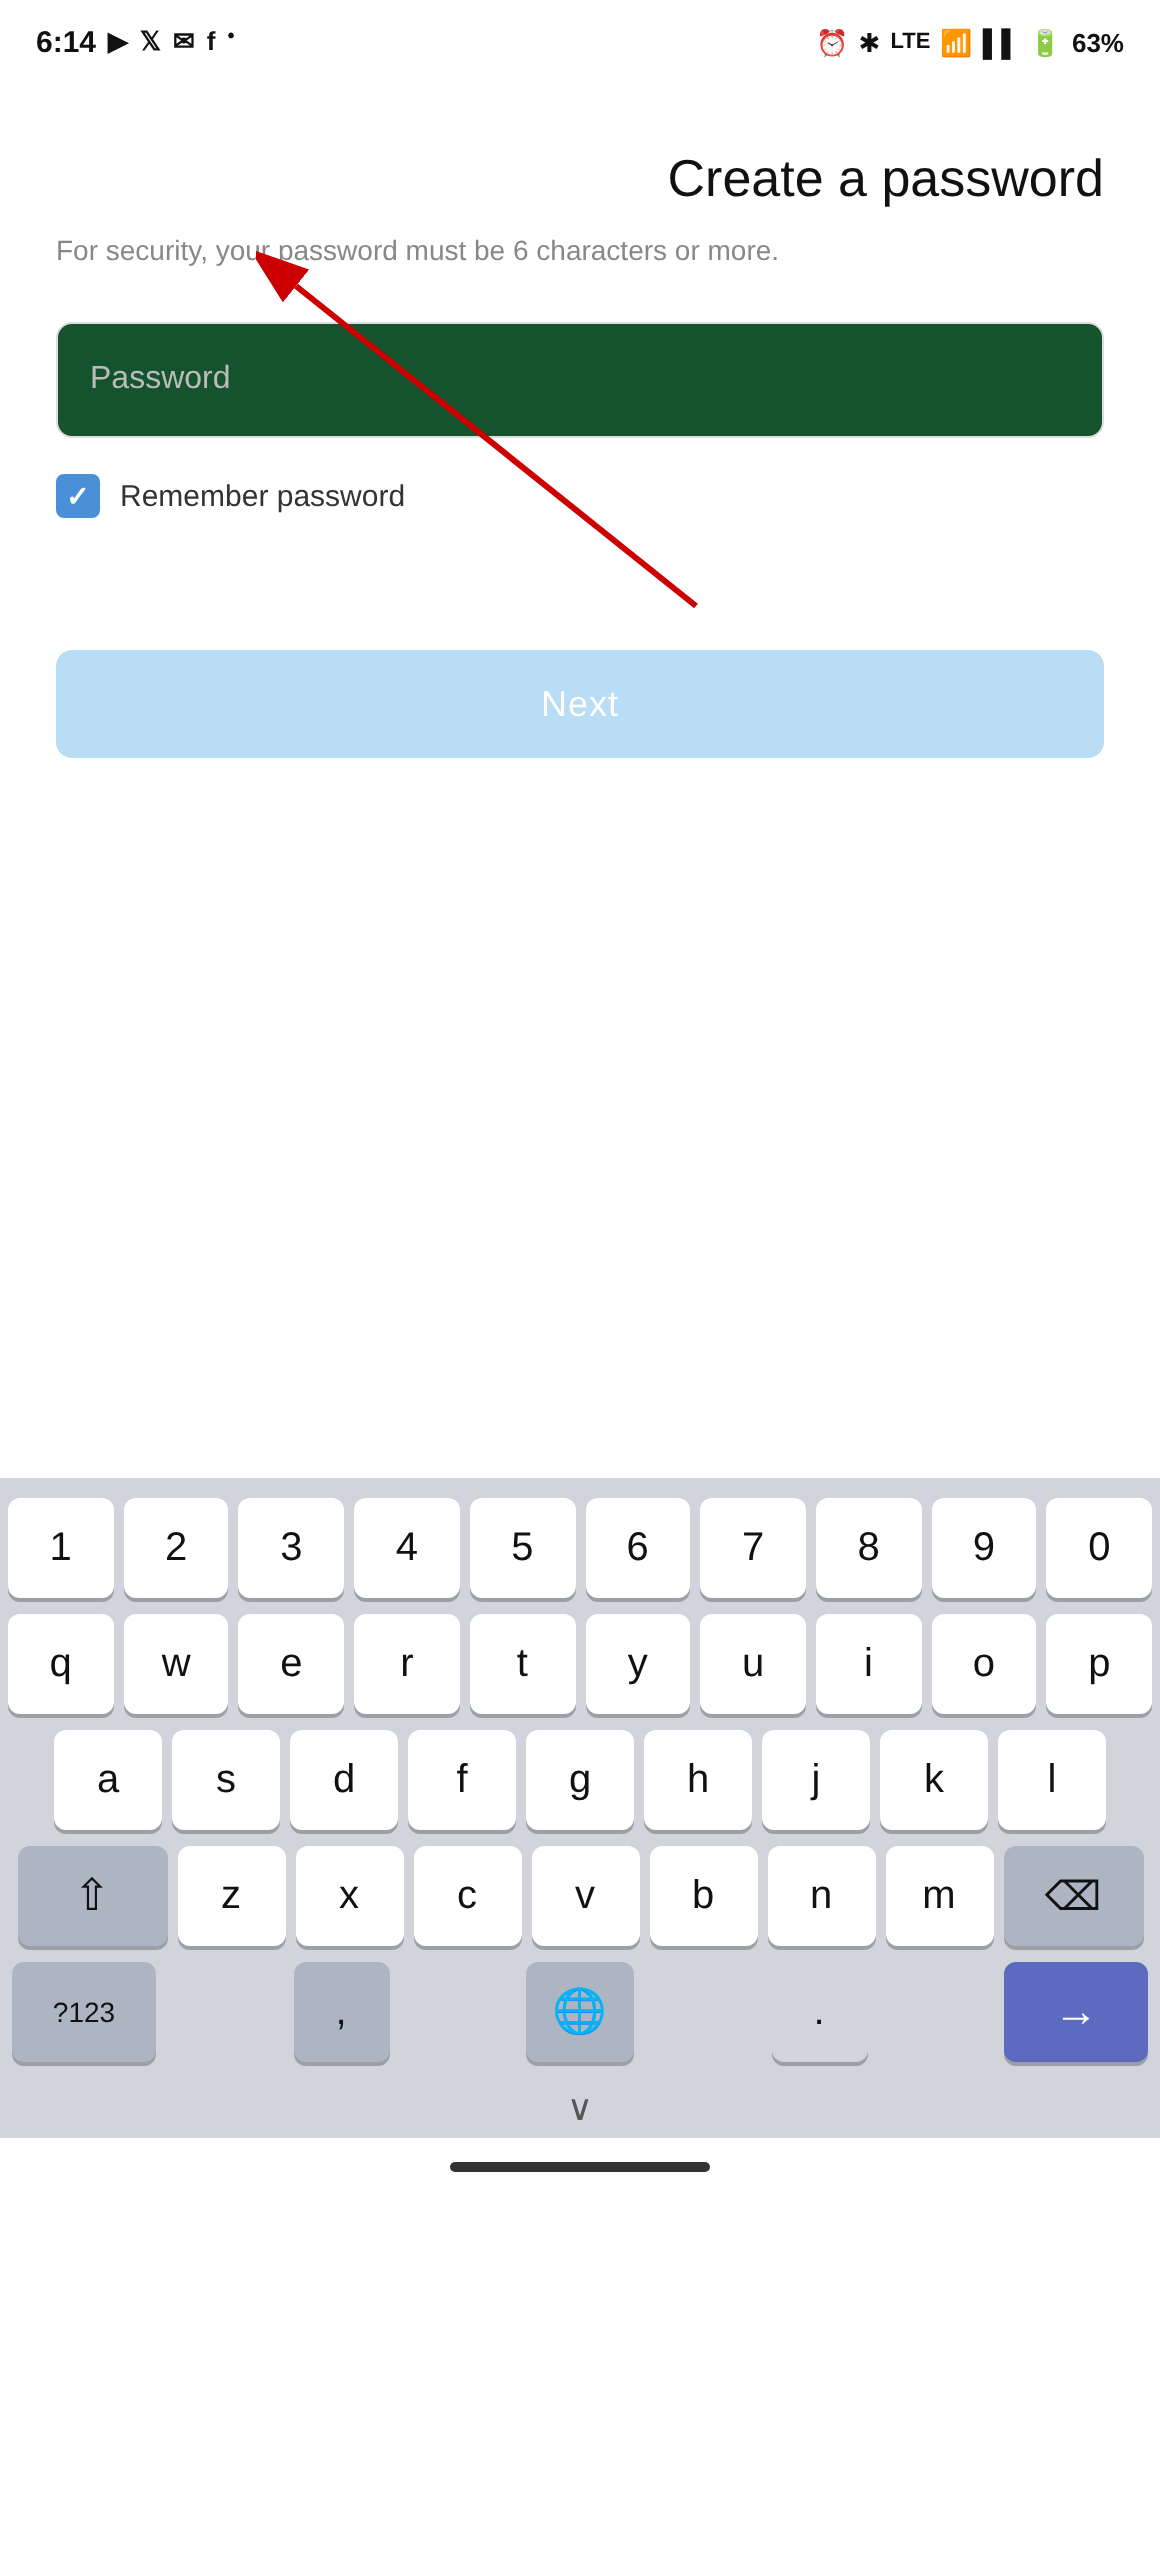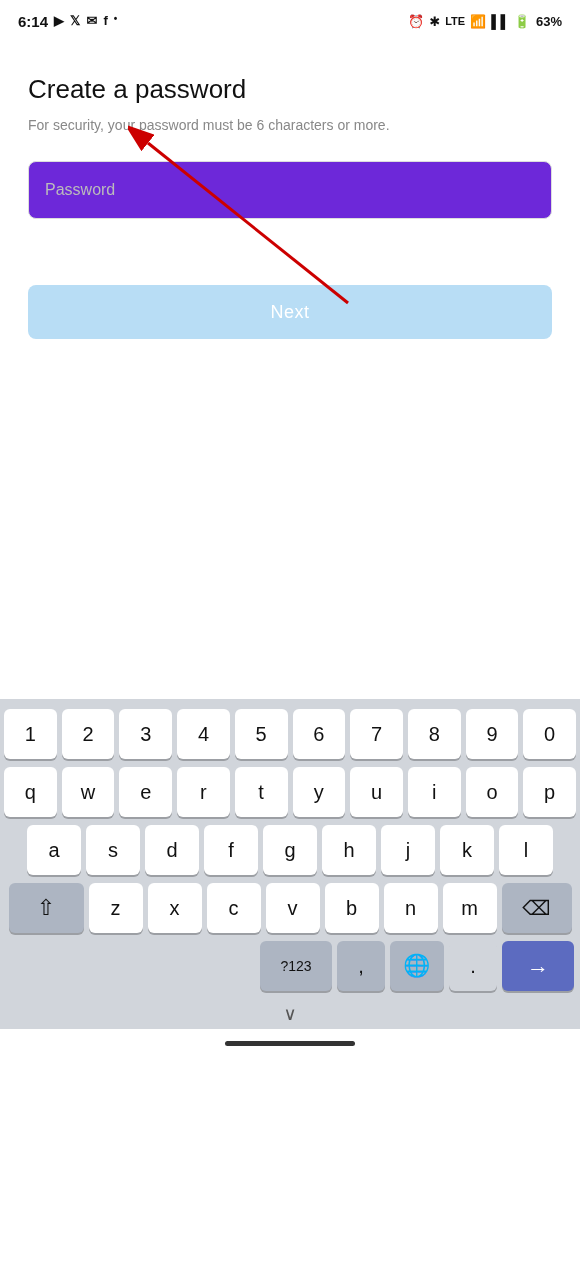--- a/index.html
+++ b/index.html
@@ -38,21 +38,21 @@
     }
 
     
     .main-content {
       padding: 36px 28px 20px 28px;
       background: #fff;
     }
     .page-title {
       font-size: 26px;
       font-weight: 500;
-      text-align: left;
+      text-align: right;
       color: #111;
       margin-bottom: 12px;
     }
     .page-subtitle {
       font-size: 14px;
       color: #888;
       margin-bottom: 28px;
     }
 
     
@@ -61,21 +61,21 @@
       margin-bottom: 18px;
     }
     .password-input {
       width: 100%;
       height: 58px;
       border: 1.5px solid #ddd;
       border-radius: 8px;
       padding: 0 16px;
       font-size: 16px;
       color: #aaa;
-      background: #6d28d9;
+      background: #14532d;
       outline: none;
     }
     .password-input::placeholder {
       color: #bbb;
     }
 
     
     .remember-row {
       display: flex;
       align-items: center;
@@ -190,21 +190,21 @@
       background: #adb5c2;
       font-size: 20px;
     }
     .key-period {
       background: #d1d5db;
       min-width: 40px;
       max-width: 50px;
     }
     .keyboard-bottom-row {
       display: flex;
-      justify-content: flex-end;
+      justify-content: space-between;
       gap: 5px;
       margin-bottom: 6px;
       padding: 0 2px;
     }
 
     
     .keyboard-footer {
       background: #d1d5db;
       display: flex;
       justify-content: center;
@@ -278,20 +278,24 @@
       <defs>
         <marker id="arrowhead" markerWidth="10" markerHeight="7" refX="0" refY="3.5" orient="auto">
           <polygon points="0 0, 10 3.5, 0 7" fill="#cc0000"></polygon>
         </marker>
       </defs>
       <line x1="220" y1="190" x2="20" y2="30" stroke="#cc0000" stroke-width="3" marker-end="url(#arrowhead)"></line>
     </svg>
   </div>
 
   
+  <div class="remember-row">
+    <div class="checkbox-custom"></div>
+    <span class="remember-label">Remember password</span>
+  </div>
 
   
   <button class="next-button">Next</button>
 </div>
 
 <div class="spacer"></div>
 
 <div class="keyboard-container">
 
   <div class="keyboard-row">

